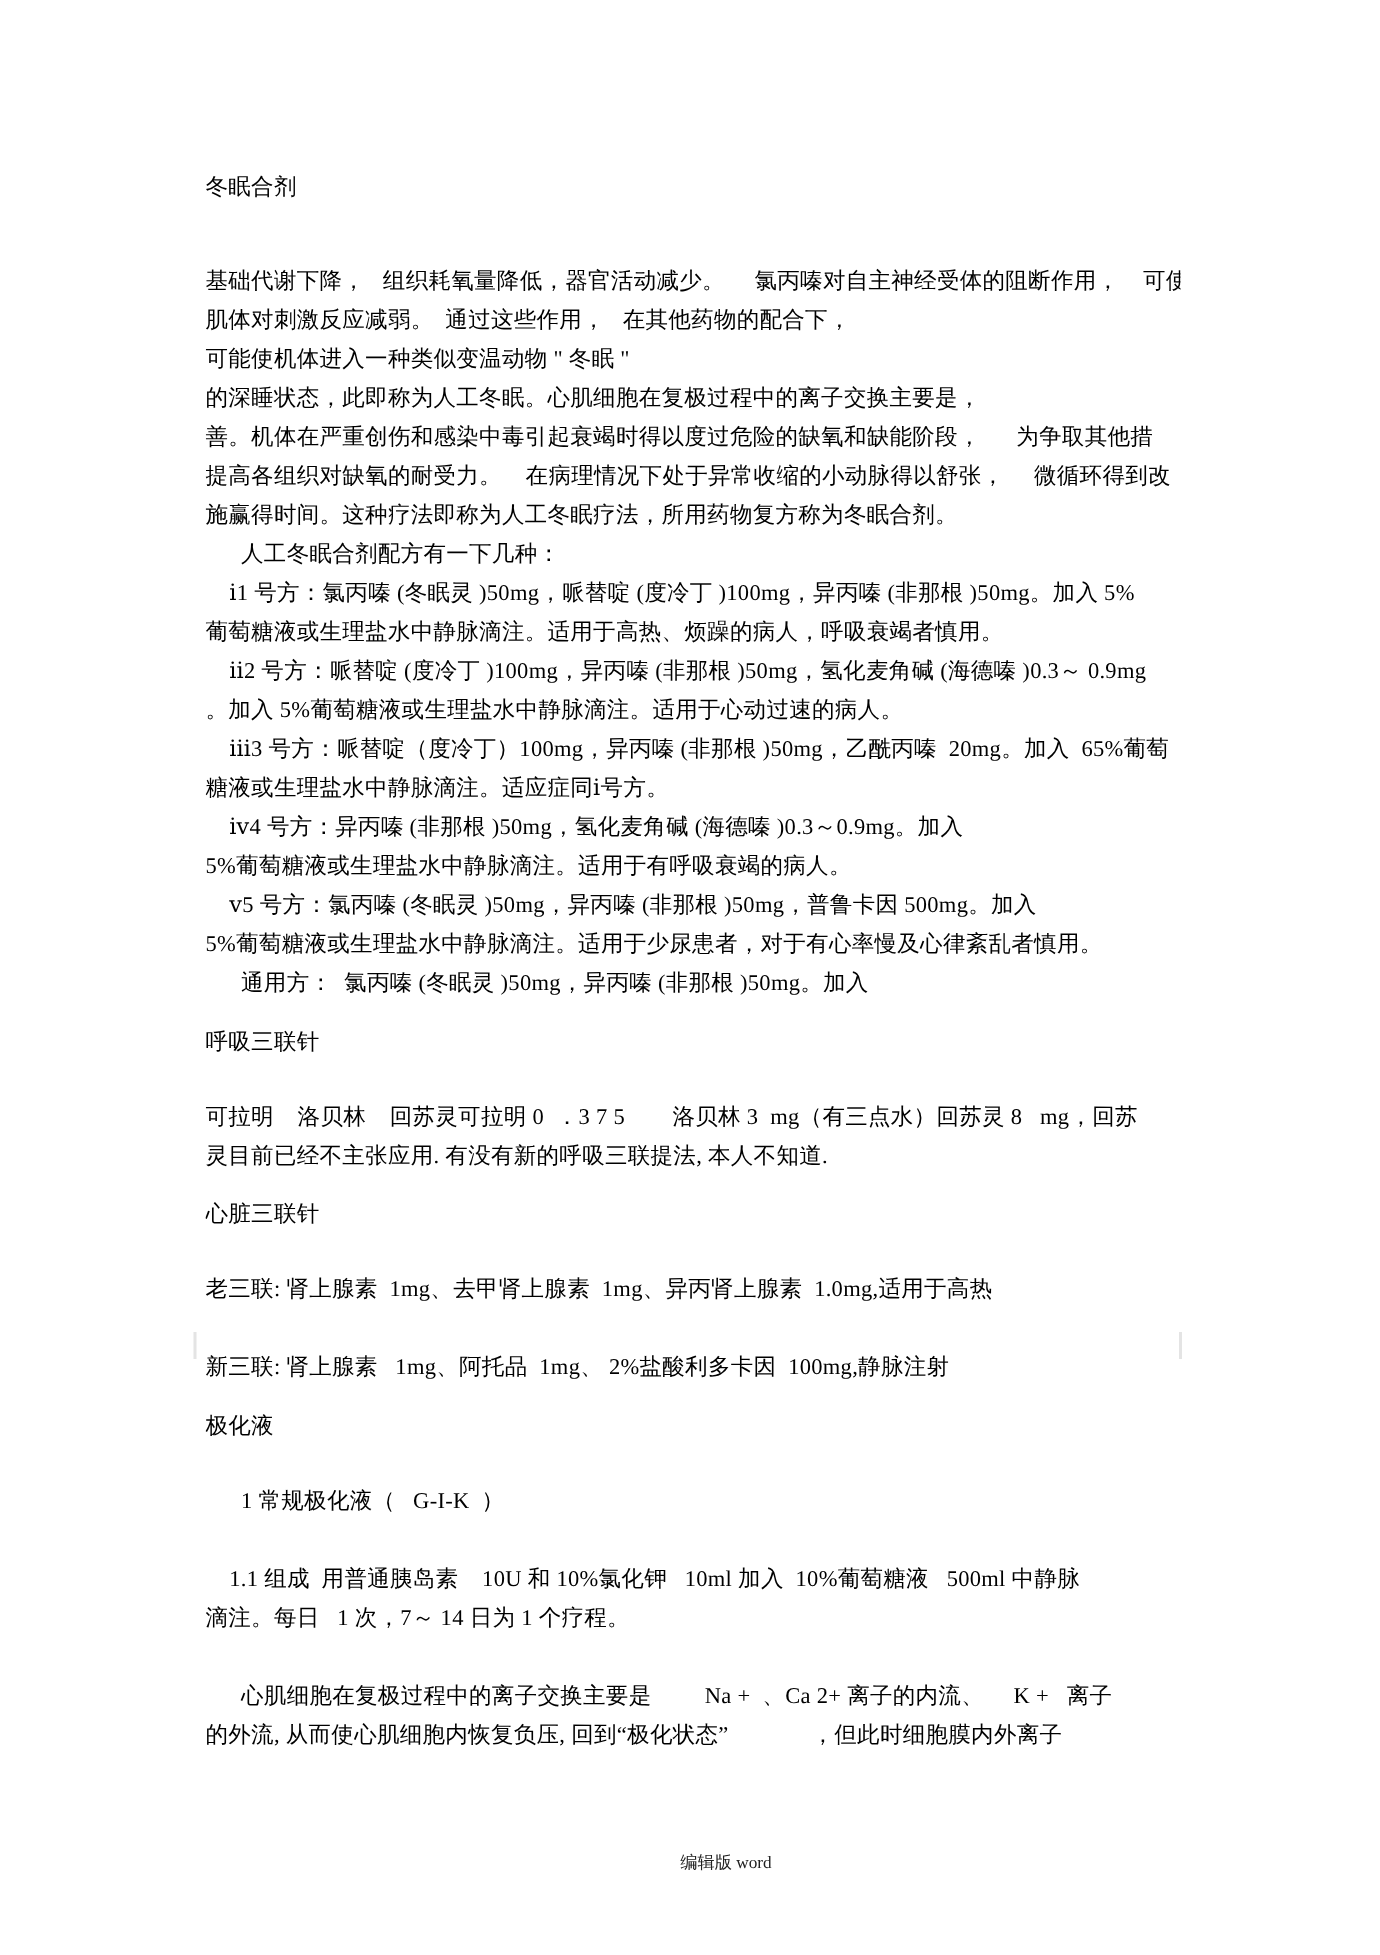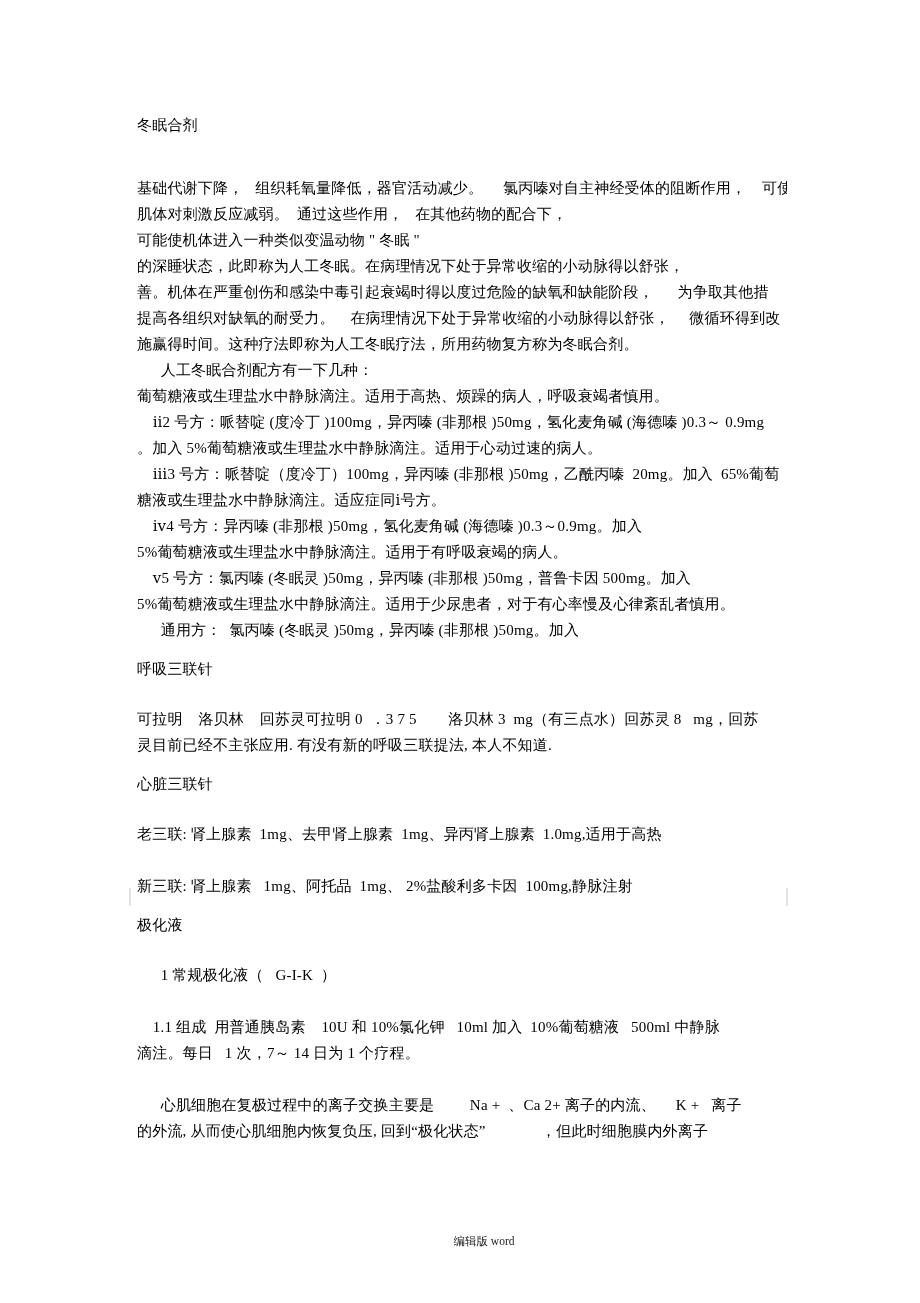--- a/index.html
+++ b/index.html
@@ -63,27 +63,28 @@
 
 <div class="page">
   <div class="doc-body" id="doc-body">
       <div class="block heading">
         <div class="line">冬眠合剂</div>
       </div>
       <div class="block para">
         <div class="line">基础代谢下降，   组织耗氧量降低，器官活动减少。     氯丙嗪对自主神经受体的阻断作用，    可使</div>
         <div class="line">肌体对刺激反应减弱。  通过这些作用，   在其他药物的配合下，</div>
         <div class="line">可能使机体进入一种类似变温动物 " 冬眠 "</div>
-        <div class="line">的深睡状态，此即称为人工冬眠。在病理情况下处于异常收缩的小动脉得以舒张，</div>
+        <div class="line">的深睡状态，此即称为人工冬眠。心肌细胞在复极过程中的离子交换主要是，</div>
         <div class="line">善。机体在严重创伤和感染中毒引起衰竭时得以度过危险的缺氧和缺能阶段，      为争取其他措</div>
         <div class="line">提高各组织对缺氧的耐受力。    在病理情况下处于异常收缩的小动脉得以舒张，     微循环得到改</div>
         <div class="line">施赢得时间。这种疗法即称为人工冬眠疗法，所用药物复方称为冬眠合剂。</div>
         <div class="line">      人工冬眠合剂配方有一下几种：</div>
       </div>
       <div class="block item">
+        <div class="line">    ⅰ1 号方：氯丙嗪 (冬眠灵 )50mg，哌替啶 (度冷丁 )100mg，异丙嗪 (非那根 )50mg。加入 5%</div>
         <div class="line">葡萄糖液或生理盐水中静脉滴注。适用于高热、烦躁的病人，呼吸衰竭者慎用。</div>
       </div>
       <div class="block item">
         <div class="line">    ⅱ2 号方：哌替啶 (度冷丁 )100mg，异丙嗪 (非那根 )50mg，氢化麦角碱 (海德嗪 )0.3～ 0.9mg</div>
         <div class="line">。加入 5%葡萄糖液或生理盐水中静脉滴注。适用于心动过速的病人。</div>
       </div>
       <div class="block item">
         <div class="line">    ⅲ3 号方：哌替啶（度冷丁）100mg，异丙嗪 (非那根 )50mg，乙酰丙嗪  20mg。加入  65%葡萄</div>
         <div class="line">糖液或生理盐水中静脉滴注。适应症同ⅰ号方。</div>
       </div>

